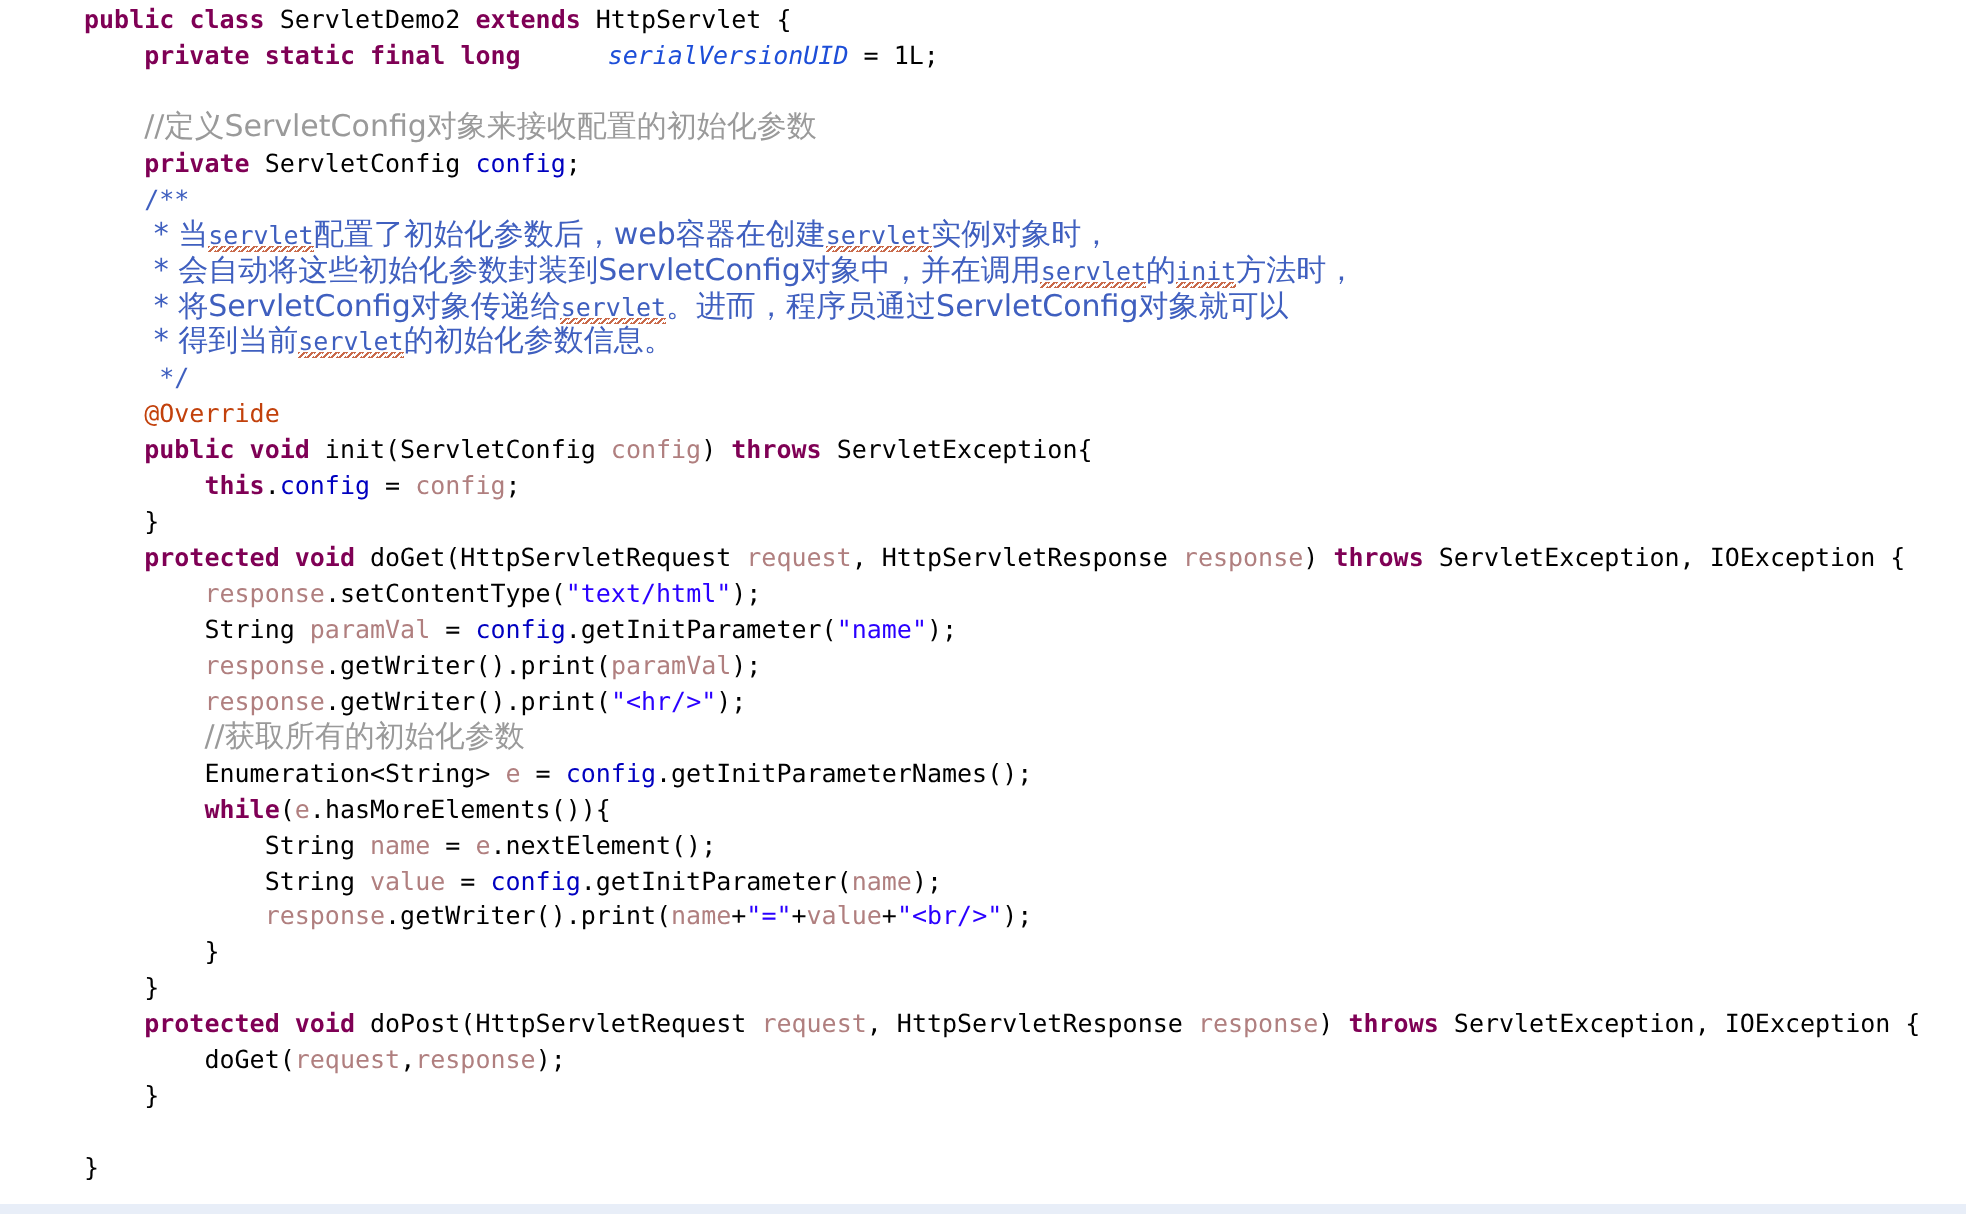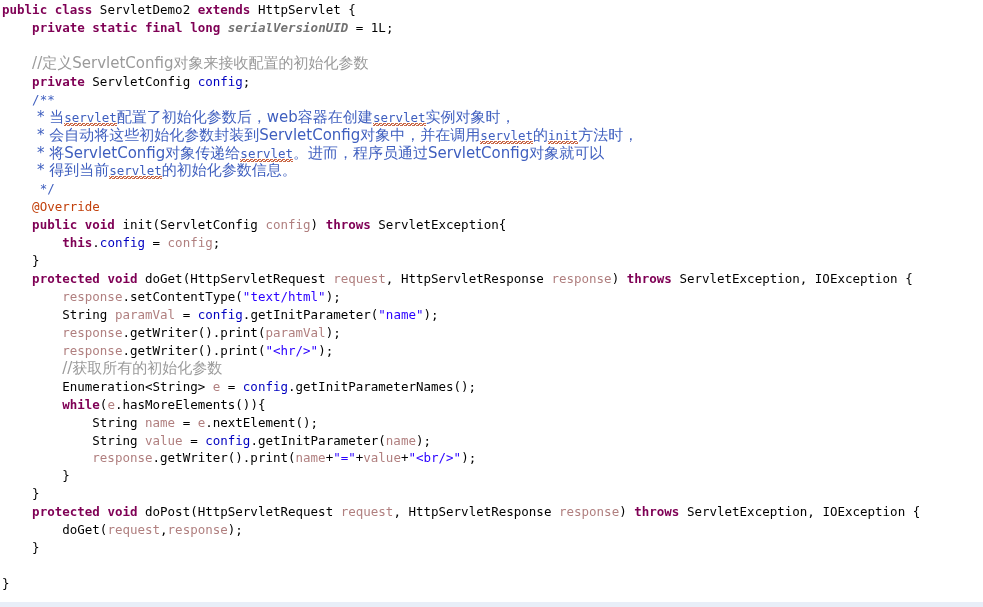--- a/index.html
+++ b/index.html
@@ -21,34 +21,35 @@
     box-sizing: border-box;
     padding: 1px 0 0 0;
   }
   .code {
     font-family: "DejaVu Sans Mono", "Liberation Mono", monospace;
     font-size: 12.5px;
     line-height: 17.95px;
     color: #000000;
     white-space: pre;
     letter-spacing: 0px;
+    padding-left: 40px;
   }
   .line {
     height: 17.95px;
     white-space: pre;
     padding-left: 2px;
   }
   
   .kw      { color: #7f0055; font-weight: bold; }
   .plain   { color: #000000; }
   .str     { color: #2a00ff; }
   .cmt     { color: #9a9a9a; }
   .jdoc    { color: #3f5fbf; }
   .field   { color: #0000c0; }
-  .fielditalic { color: #737373; font-weight: bold; font-style: italic; }
+  .fielditalic { color: #1d4ed8; font-weight: normal; font-style: italic; margin-left: 36px; }
   .local   { color: #b07f7f; }
   .anno    { color: #c2410c; }
 
   
   .squig {
     position: relative;
     text-decoration: none;
     background-image:
       radial-gradient(circle at 1px 1.2px, rgba(200,60,20,0.0) 0, rgba(200,60,20,0.0) 100%);
     text-align: center;

